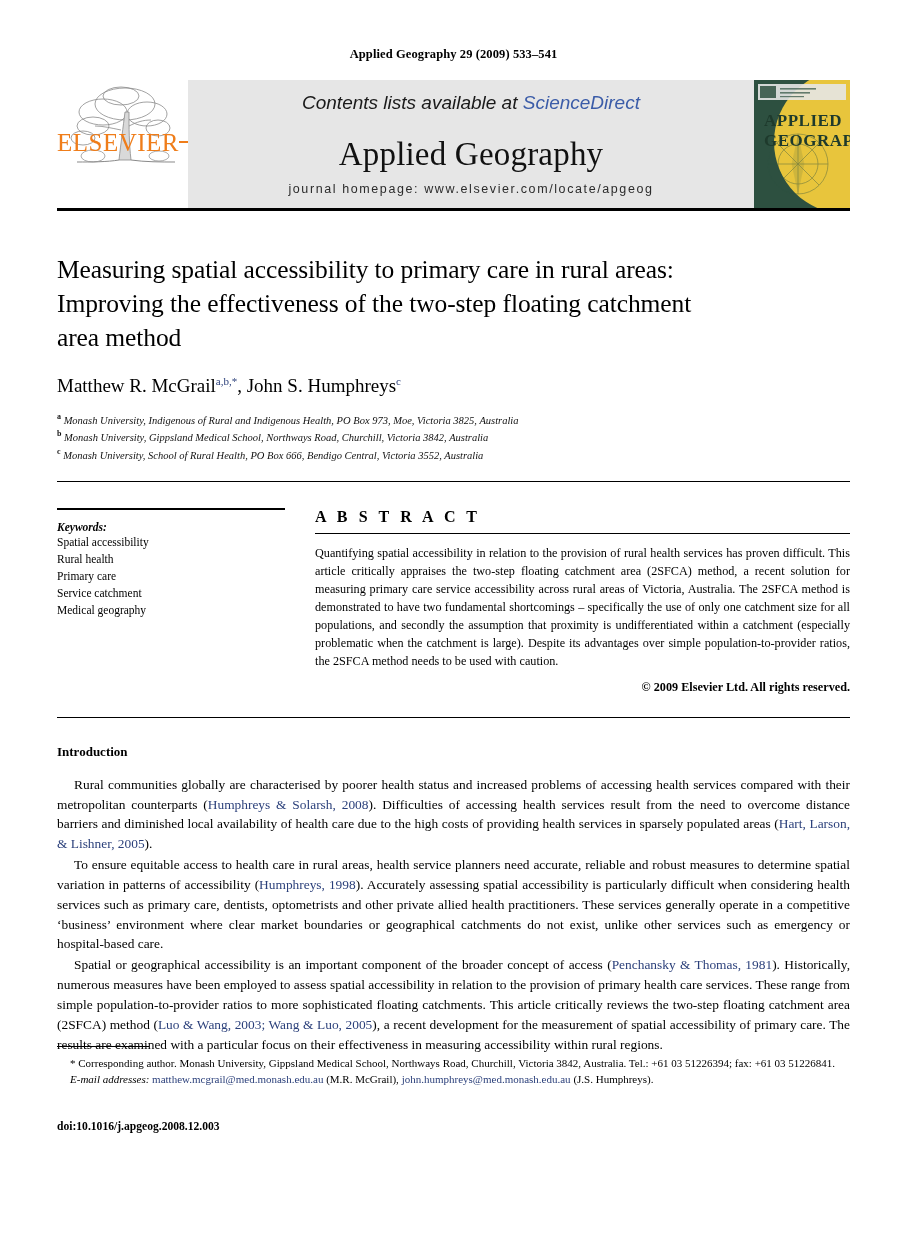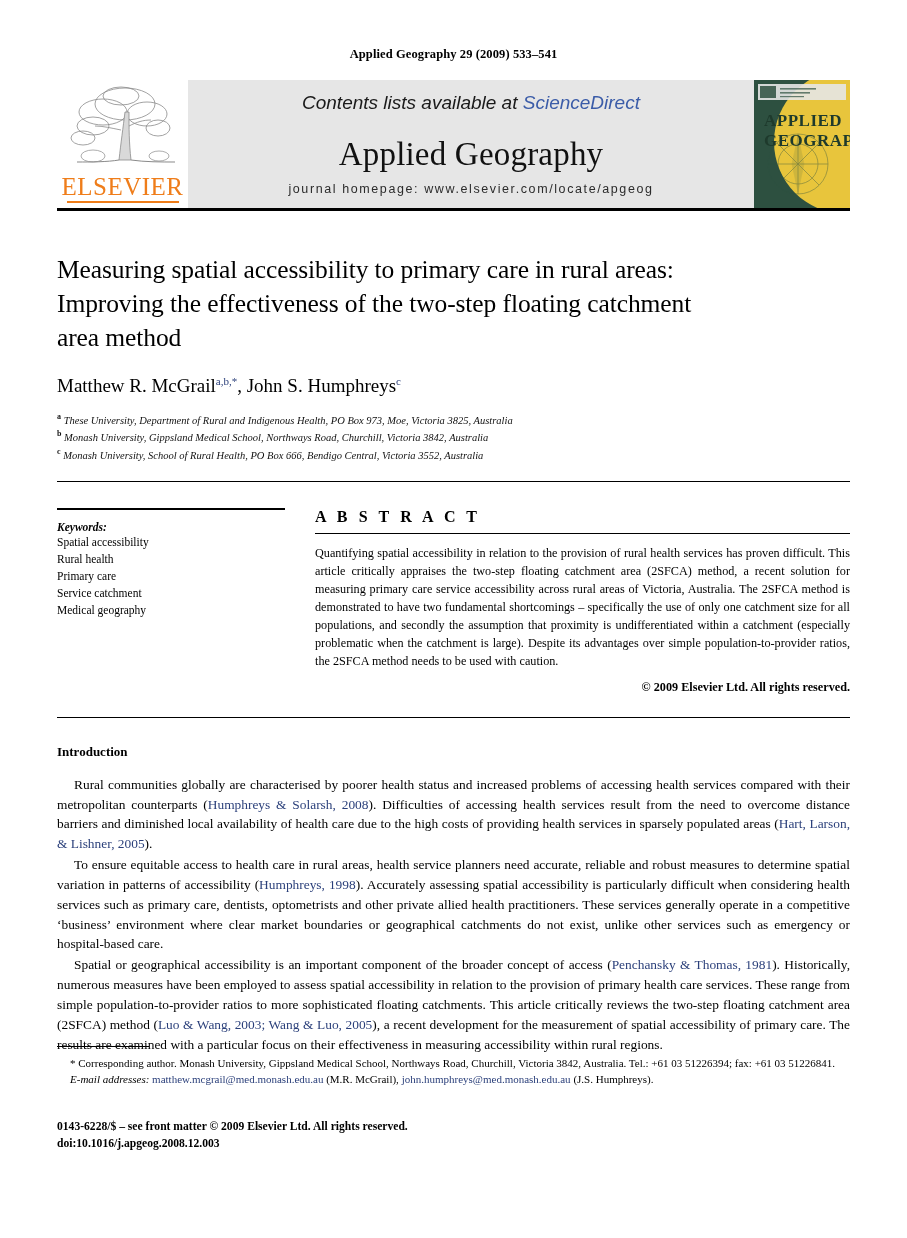--- a/index.html
+++ b/index.html
@@ -40,21 +40,21 @@
     height: 128px;
     display: flex;
     align-items: stretch;
   }
   .elsevier-logo {
     width: 131px;
     flex: 0 0 131px;
     position: relative;
     background: #fff;
     display: flex;
-    flex-direction: column;
+    flex-direction: row;
     justify-content: flex-end;
     align-items: center;
     padding-bottom: 2px;
     box-sizing: border-box;
   }
   .tree-svg { position: absolute; top: 2px; left: 6px; }
   .elsevier-word {
     font-family: "Liberation Serif", serif;
     font-size: 25px;
     letter-spacing: 0.5px;
@@ -359,21 +359,21 @@
       <span>Measuring spatial accessibility to primary care in rural areas:</span><br>
       <span>Improving the effectiveness of the two-step floating catchment</span><br>
       <span>area method</span>
     </h1>
 
     <div class="authors">
       <span>Matthew R. McGrail</span><sup>a,b,*</sup><span>, </span><span>John S. Humphreys</span><sup>c</sup>
     </div>
 
     <div class="affiliations">
-      <div><sup>a</sup> <span>These University, Department of Rural and Indigenous Health, PO Box 973, Moe, Victoria 3825, Australia</span></div>
+      <div><sup>a</sup> <span>Monash University, Indigenous of Rural and Indigenous Health, PO Box 973, Moe, Victoria 3825, Australia</span></div>
       <div><sup>b</sup> <span>Monash University, Gippsland Medical School, Northways Road, Churchill, Victoria 3842, Australia</span></div>
       <div><sup>c</sup> <span>Monash University, School of Rural Health, PO Box 666, Bendigo Central, Victoria 3552, Australia</span></div>
     </div>
   </div>
 
   <div class="hr-thin"></div>
 
   <div class="abs-wrap">
     <div class="kw-col">
       <div class="kw-rule"></div>
@@ -407,17 +407,16 @@
   <div class="foot-wrap">
     <div class="foot-rule"></div>
     <div class="foot-line indent">* Corresponding author. Monash University, Gippsland Medical School, Northways Road, Churchill, Victoria 3842, Australia. Tel.: +61 03 51226394; fax: +61 03 51226841.</div>
     <div class="foot-line indent">
       <span class="foot-em">E-mail addresses:</span>
       <span class="mail">matthew.mcgrail@med.monash.edu.au</span><span> (M.R. McGrail), </span><span class="mail">john.humphreys@med.monash.edu.au</span><span> (J.S. Humphreys).</span>
     </div>
   </div>
 
   <div class="imprint">
-    <div>0143-6228/$ – see front matter © 2009 Elsevier Ltd. All rights reserved.</div>
     <div>doi:10.1016/j.apgeog.2008.12.003</div>
   </div>
 
 </div>
 
 </body></html>

